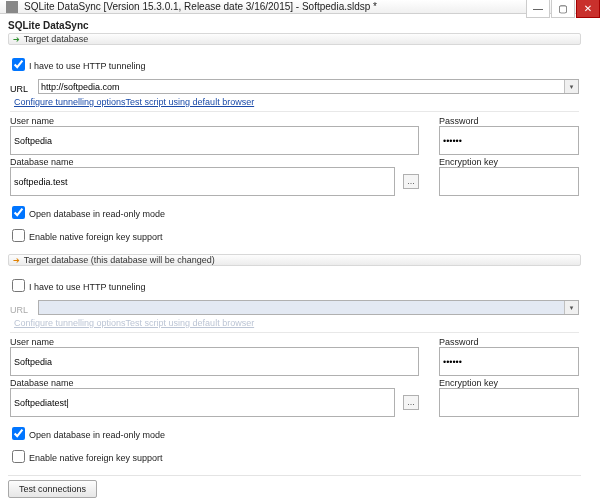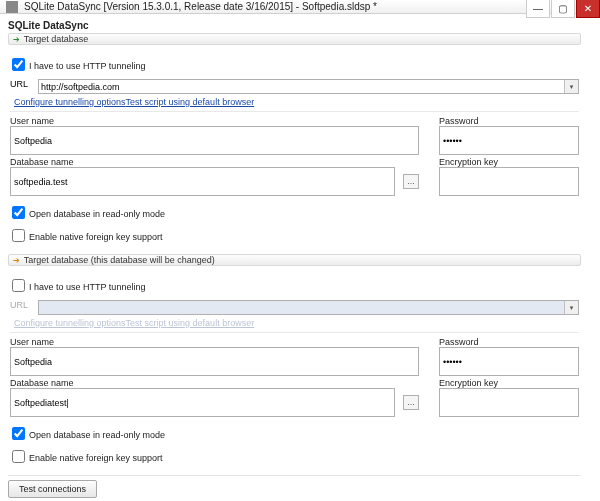--- a/index.html
+++ b/index.html
@@ -14,21 +14,21 @@
   .client { padding: 6px 19px 0 8px; height: calc(501px - 22px); display:flex; flex-direction:column; }
   .heading { font-weight: bold; font-size: 10px; margin-bottom: 2px; color:#222; }
   .subhead { font-size: 9px; color: #333; margin-bottom: 6px; padding-left: 10px; }
   .section-hdr { height: 16px; background: linear-gradient(#fdfdfd, #ececec); border: 1px solid #d8d8d8; border-radius: 2px; display: flex; align-items: center; padding: 0 4px; font-size: 9px; color: #333; margin-bottom: 3px; }
   .section-hdr .arrow { color: #2f8f2f; margin-right: 4px; font-size: 8px; }
   .section-hdr.alt .arrow { color: #e08000; }
   .row { display: flex; align-items: flex-end; margin: 8px 0; min-height: 15px; }
   .chk { margin: 0 4px 0 2px; position:relative; top:0; }
   .lbl { font-size: 9px; color: #222; }
   .lbl.dim { color: #aaa; }
-  .url-row { display:flex; align-items:flex-start; margin: 1px 0; }
+  .url-row { display:flex; align-items:flex-end; margin: 1px 0; }
   .url-row .url-lbl { width: 28px; font-size: 9px; }
   .combo { flex:1; height: 15px; border: 1px solid #b0b0b0; background: #fff; display:flex; align-items:center; padding: 0 2px; font-size:9px; position:relative; }
   .combo.dim { background:#e3e9f3; color:#999; }
   .combo .drop { position:absolute; right:0; top:0; width:14px; height:100%; border-left:1px solid #c0c0c0; display:flex; align-items:center; justify-content:center; font-size:7px; color:#555; background:#f0f0f0; }
   .links-row { display:flex; margin: 3px 0 4px 4px; }
   .link { color: #1a4aa8; text-decoration: underline; font-size: 9px; cursor:pointer; }
   .link.dim { color: #bcc5d5; }
   .two-col { display:flex; gap: 20px; }
   .col { flex:1; display:flex; flex-direction:column; }
   .col.nar { flex: 0 0 140px; }

